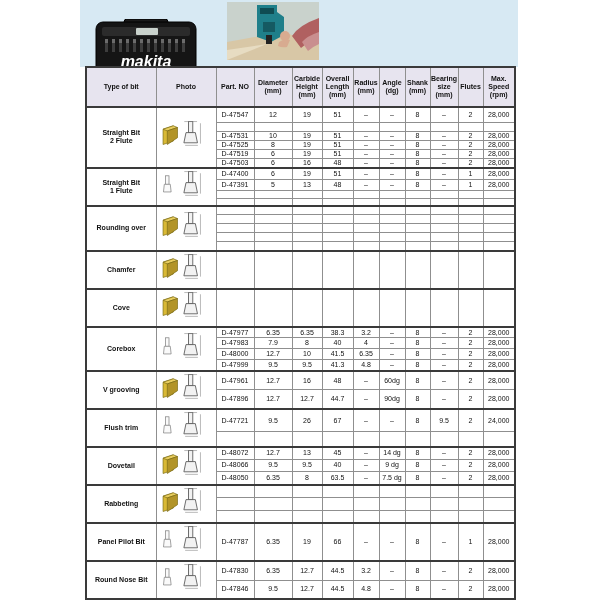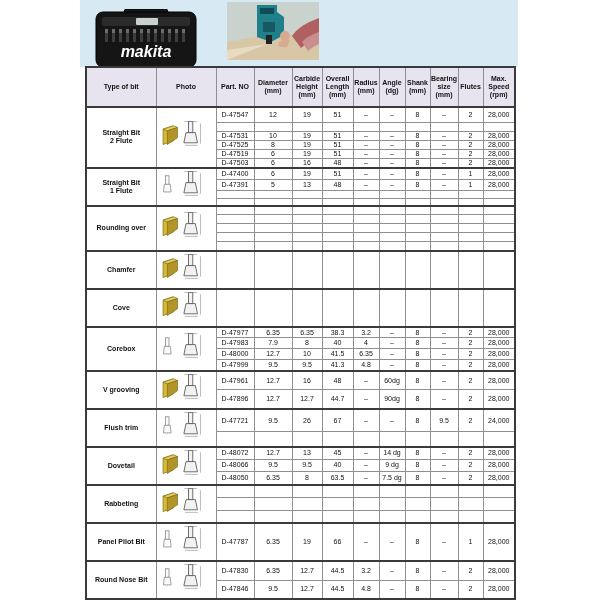--- a/index.html
+++ b/index.html
@@ -1,19 +1,19 @@
 <!DOCTYPE html>
 <html><head>
 <meta charset="utf-8">
 <style>
   html,body{margin:0;padding:0;background:#ffffff;}
   .page{position:relative;width:600px;height:600px;background:#ffffff;overflow:hidden;
         font-family:"Liberation Sans",sans-serif;color:#111;}
   .banner{position:absolute;left:80px;top:0;width:438px;height:67px;background:#d7e9f3;}
-  .case-photo{position:absolute;left:14px;top:9px;}
+  .case-photo{position:absolute;left:14px;top:19px;}
   .router-photo{position:absolute;left:147px;top:2px;}
   table.spec{position:absolute;left:85px;top:66px;border-collapse:collapse;table-layout:fixed;
              width:429px;border:2px solid #3a3a3a;background:#fff;}
   table.spec td, table.spec th{border:1px solid #8f8f8f;padding:0;font-size:7px;line-height:1.15;
              text-align:center;vertical-align:middle;overflow:hidden;color:#111;}
   table.spec thead th{background:#e7e4ef;font-weight:bold;white-space:pre-line;height:38px;
              border-bottom:2px solid #3a3a3a;font-size:7px;}
   td.type-cell{font-weight:bold;white-space:pre-line;font-size:7.5px;background:#fff;}
   td.photo-cell{background:#fff;}
   tr.sec > td{border-top:2px solid #3a3a3a;}

